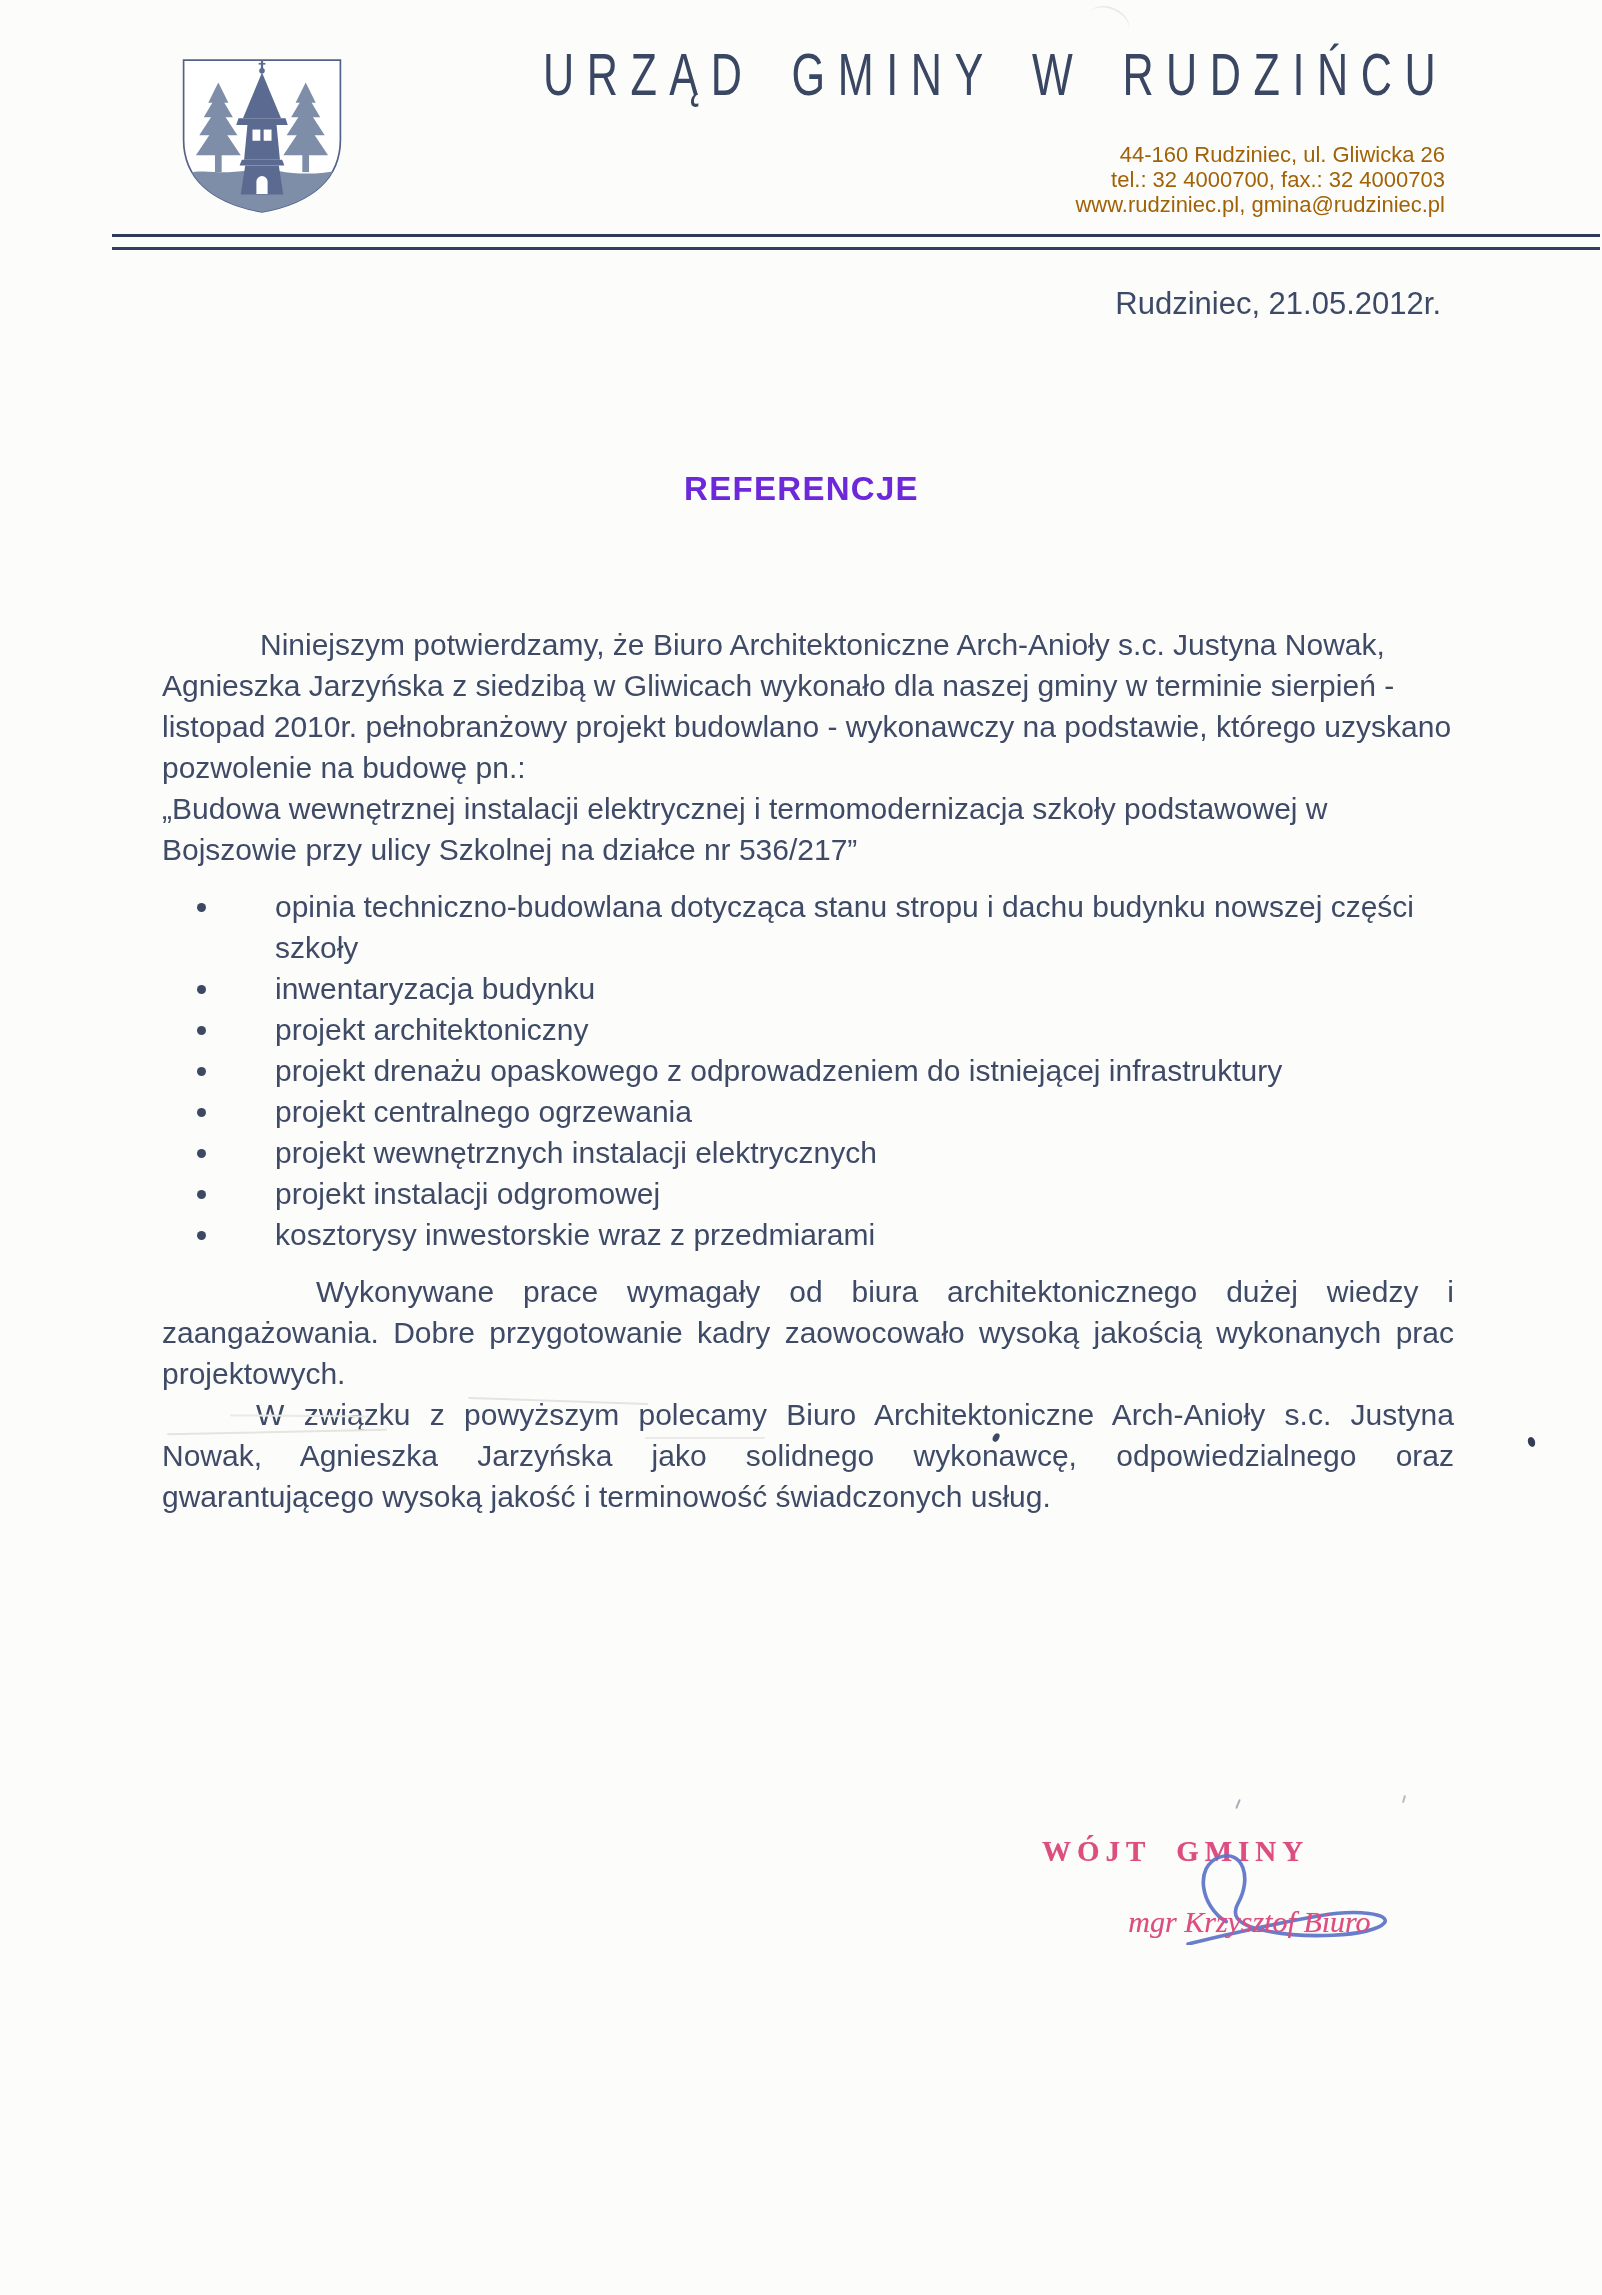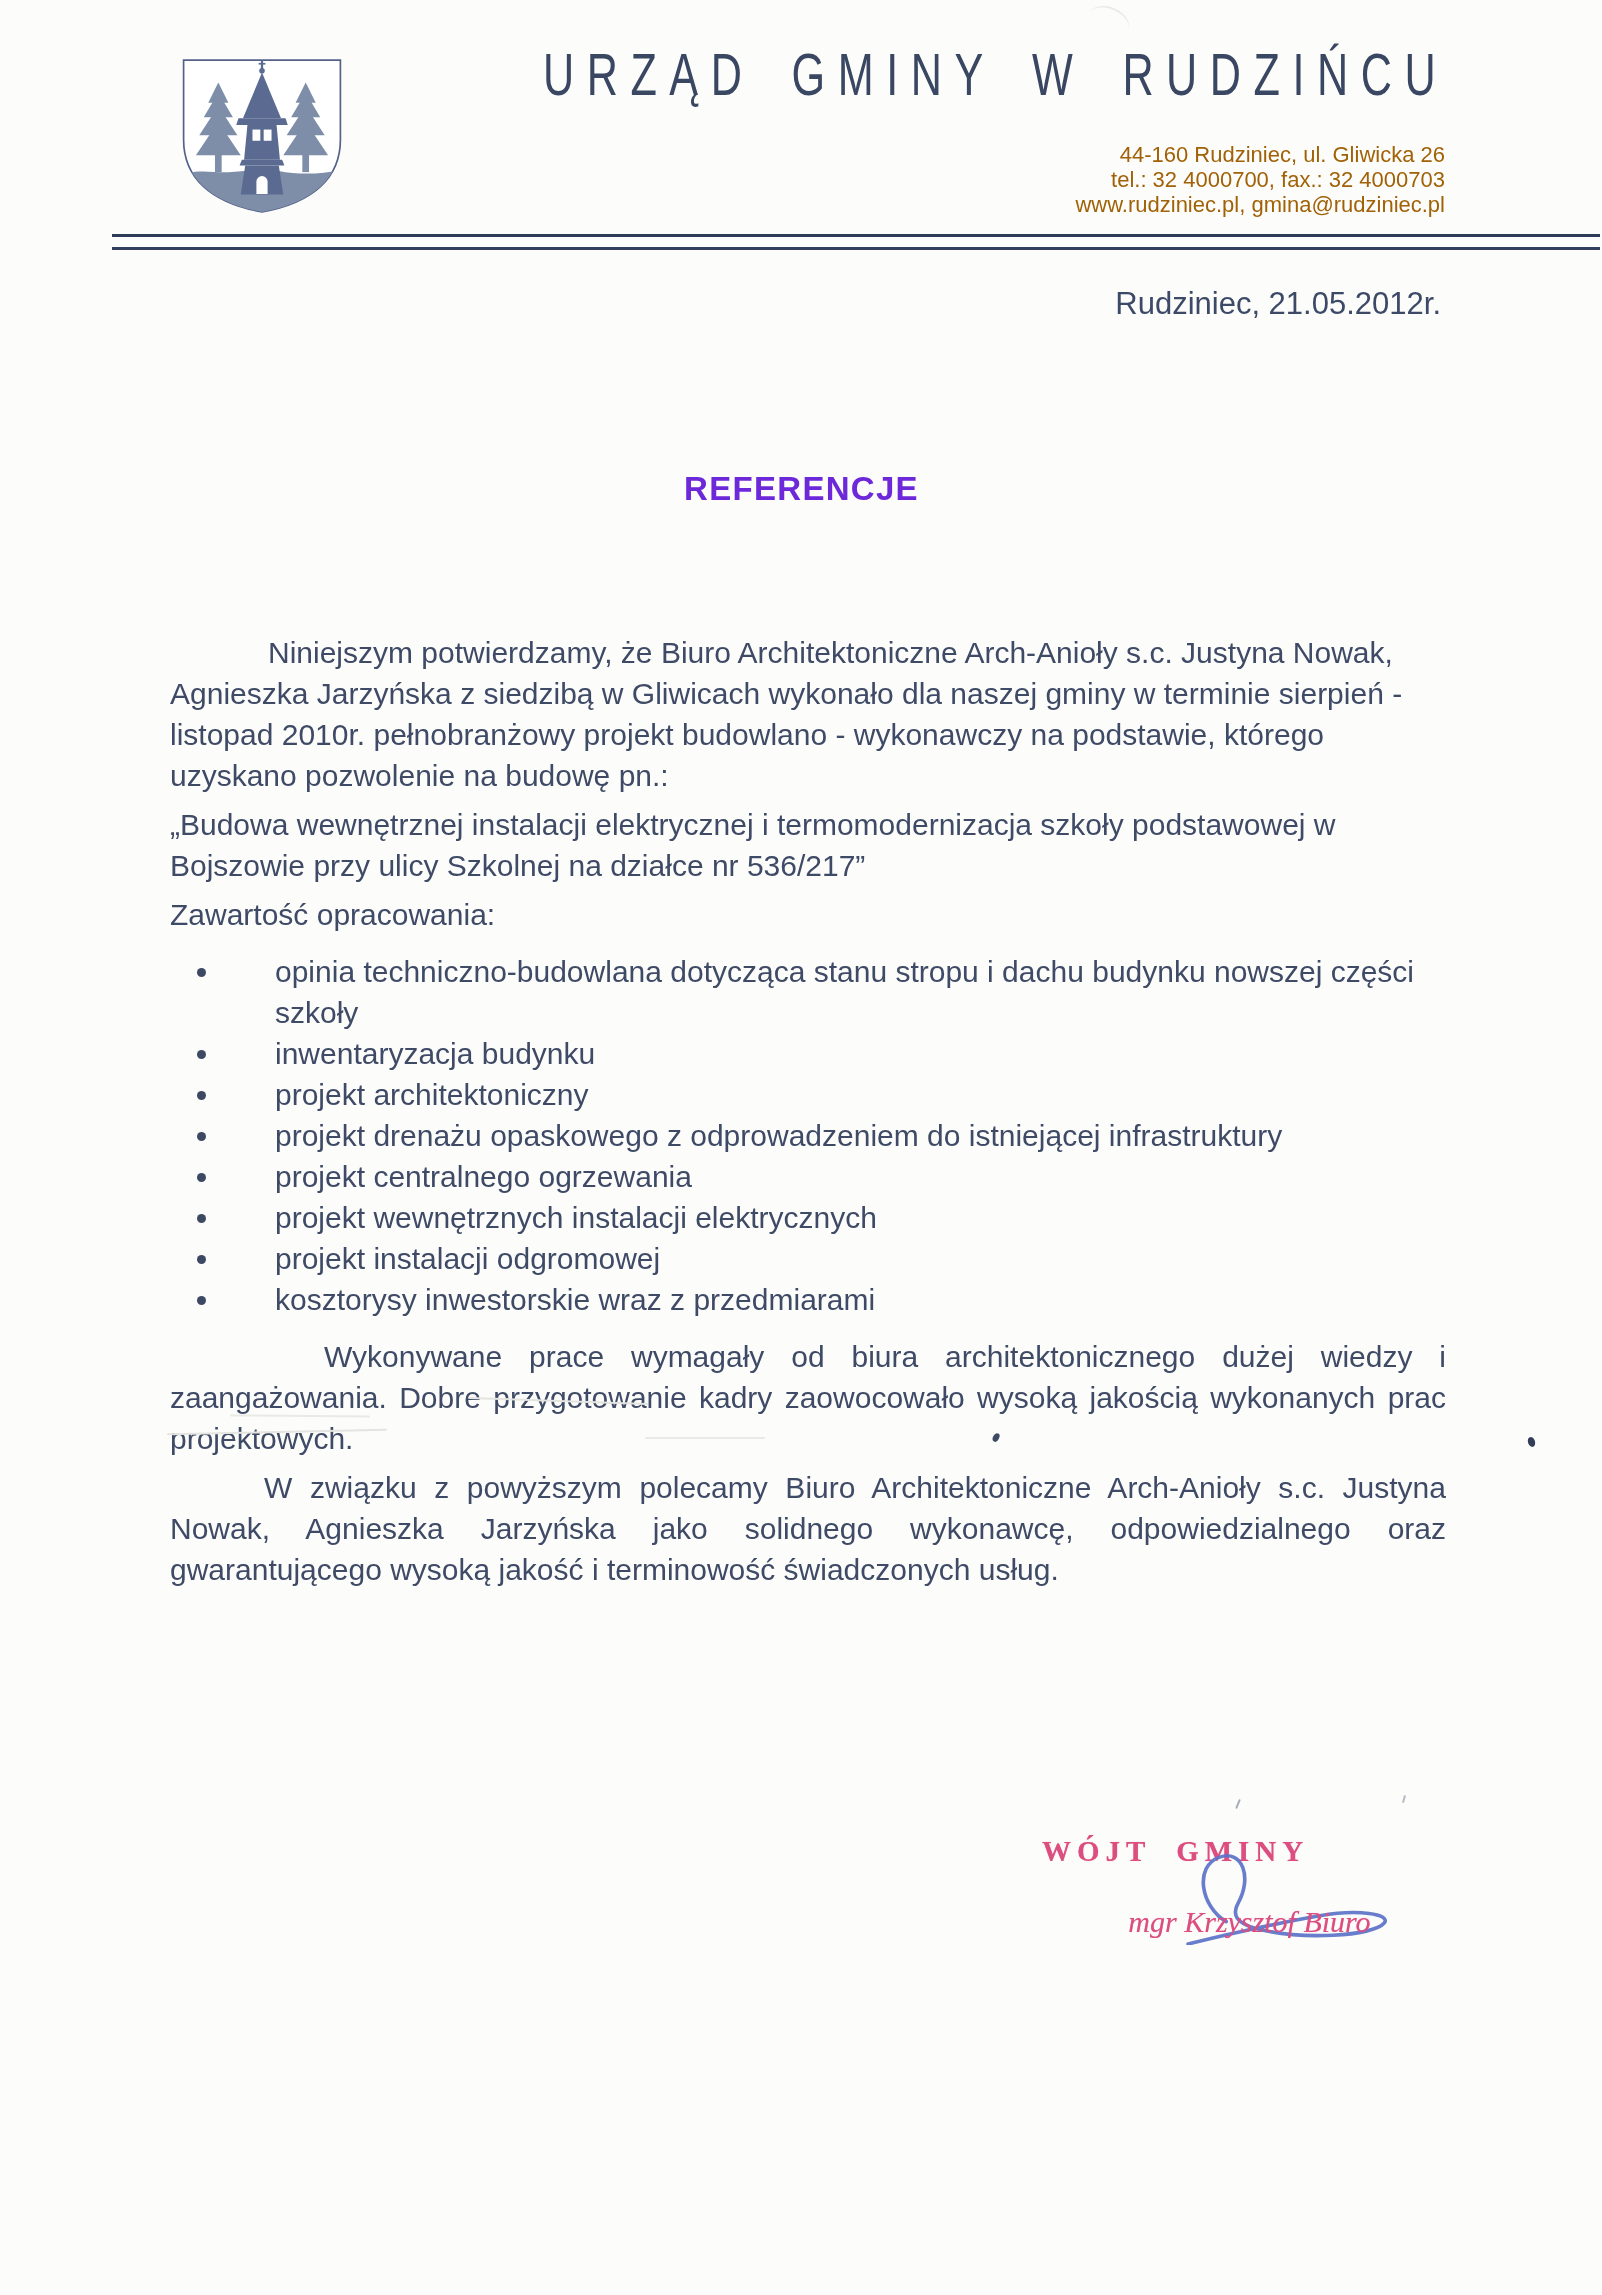--- a/index.html
+++ b/index.html
@@ -40,21 +40,21 @@
   .doc-title{
     position:absolute;top:470px;left:0;width:1603px;
     text-align:center;font-size:33px;font-weight:700;
     letter-spacing:1.3px;color:#6d28d9;
   }
   
   .content{
     position:absolute;left:162px;top:624px;width:1292px;
     font-size:30px;line-height:41px;color:#3e4a66;
   }
-  .content p{margin:8px;}
+  .content p{margin:0;}
   .p-intro{text-indent:98px;text-align:left;}
   .p-quote{margin-top:30px;text-align:left;}
   .list-heading{margin-top:29px;}
   ul.contents{list-style:none;margin:16px;padding:0;}
   ul.contents li{position:relative;padding-left:97px;}
   ul.contents .bullet{
     position:absolute;left:18.7px;top:16.7px;width:9.4px;height:9.4px;
     border-radius:50%;background:#3d4963;
   }
   .p-close1{margin-top:186px;text-indent:154px;text-align:justify;}
@@ -153,21 +153,20 @@
 
   <div class="rule r1"></div>
   <div class="rule r2"></div>
 
   <div class="date-line">Rudziniec, 21.05.2012r.</div>
   <div class="doc-title">REFERENCJE</div>
 
   <div class="content">
     <p class="p-intro">Niniejszym potwierdzamy, że Biuro Architektoniczne Arch-Anioły s.c. Justyna Nowak, Agnieszka Jarzyńska z siedzibą w Gliwicach wykonało dla naszej gminy w terminie sierpień - listopad 2010r. pełnobranżowy projekt budowlano - wykonawczy na podstawie, którego uzyskano pozwolenie na budowę pn.:</p>
     <p class="p-quote">„Budowa wewnętrznej instalacji elektrycznej i termomodernizacja szkoły podstawowej w Bojszowie przy ulicy Szkolnej na działce nr 536/217”</p>
-    <p class="list-heading">Zawartość opracowania:</p>
     <ul class="contents">
         <li>
         <span class="bullet"></span>
         <span class="li-text">opinia techniczno-budowlana dotycząca stanu stropu i dachu budynku nowszej części szkoły</span>
       </li>
         <li>
         <span class="bullet"></span>
         <span class="li-text">inwentaryzacja budynku</span>
       </li>
         <li>

